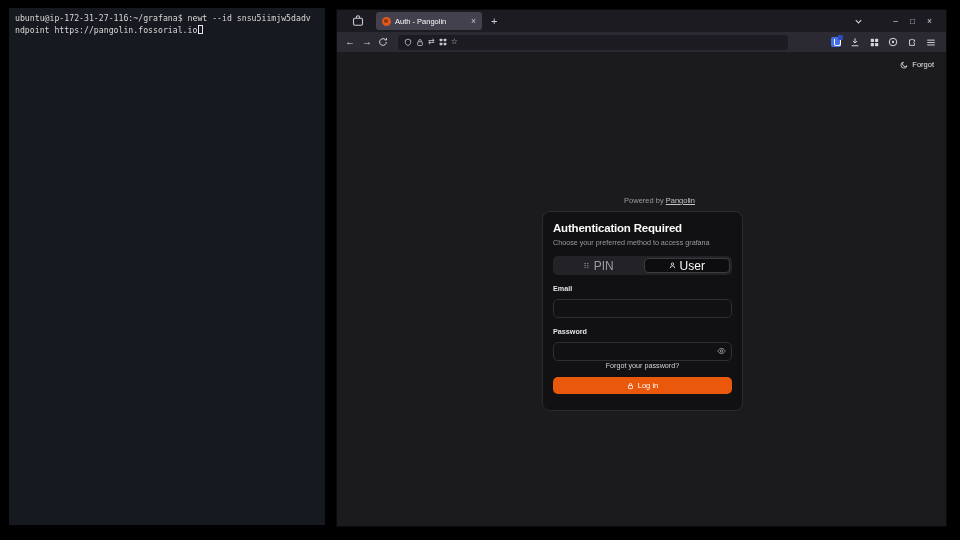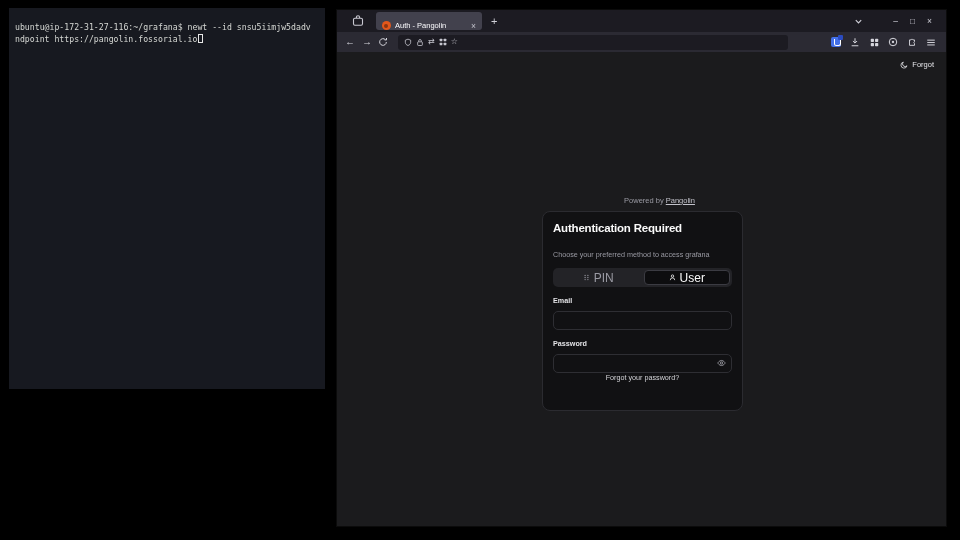--- a/index.html
+++ b/index.html
@@ -1,34 +1,34 @@
 <!DOCTYPE html>
 <html><head>
 <meta charset="utf-8">
 <style>
   * { margin:0; padding:0; box-sizing:border-box; }
   html,body { width:960px; height:540px; }
   body { background:#000; font-family:"Liberation Sans",sans-serif; position:relative; overflow:hidden; }
 
   
-  .terminal { position:absolute; left:9px; top:8px; width:316px; height:381px;
-    background:#171920; padding:14px 6px; font-family:"DejaVu Sans Mono",monospace;
+  .terminal { position:absolute; left:9px; top:8px; width:316px; height:517px;
+    background:#171920; padding:5px 6px; font-family:"DejaVu Sans Mono",monospace;
     font-size:8.2px; line-height:11.5px; color:#d6d8d4; }
   .term-line { white-space:pre; }
   .term-cursor { display:inline-block; width:5px; height:9px; border:1px solid #e8e8e8;
     vertical-align:-1px; margin-left:1px; }
 
   
   .browser { position:absolute; left:337px; top:10px; width:609px; height:516px;
     display:flex; flex-direction:column; box-shadow:0 0 0 1px #0b0b0b; }
   .tabbar { height:22px; background:#1c1b22; display:flex; align-items:center;
     padding:0 8px 0 14px; flex:none; }
   .ffview { width:14px; height:14px; color:#c9c9d2; display:flex; align-items:center; justify-content:center; }
   .tab { margin-left:11px; width:106px; height:18px; background:#42414d; border-radius:3px;
-    display:flex; align-items:flex-end; padding:0 6px; gap:4px; }
+    display:flex; align-items:center; padding:0 6px; gap:4px; }
   .favicon { width:9px; height:9px; border-radius:50%; background:#e2571b; position:relative; flex:none; }
   .favicon::after { content:""; position:absolute; left:2px; top:2.5px; width:4px; height:4px;
     border-radius:50%; background:#8a3410; }
   .tab-title { flex:1; font-size:7.5px; color:#fbfbfe; white-space:nowrap; overflow:hidden; }
   .tab-close { font-size:8.5px; color:#c3c3cc; line-height:1; }
   .newtab { margin-left:9px; font-size:11px; color:#d0d0d7; line-height:1; }
   .win-controls { margin-left:auto; display:flex; align-items:center; color:#cfcfd8; }
   .win-controls .chev { margin-right:24px; }
   .win-glyph { font-size:8.5px; width:17px; text-align:center; color:#cfcfd8; }
 
@@ -52,21 +52,21 @@
   .page { flex:1; position:relative; background:#1b1b1d; overflow:hidden; }
   .theme-toggle { position:absolute; top:8px; right:12px; display:flex; align-items:center;
     gap:4px; color:#e4e4e8; font-size:7.5px; }
   .powered { position:absolute; top:144px; left:18px; width:100%; text-align:center;
     font-size:7.5px; color:#9a9aa3; }
   .powered a { color:#c2c2ca; text-decoration:underline; }
 
   .card { position:absolute; left:205px; top:159px; width:201px; height:200px;
     background:#111113; border:1px solid #2b2b30; border-radius:8px; padding:10px; }
   .card-title { font-size:11.5px; font-weight:bold; color:#fafafa; letter-spacing:-0.2px; }
-  .card-sub { margin-top:16px; font-size:7.2px; color:#9a9aa3; }
+  .card-sub { margin-top:4px; font-size:7.2px; color:#9a9aa3; }
   .tabs { margin-top:9px; height:19px; background:#232327; border-radius:5px; padding:2px;
     display:flex; gap:2px; }
   .tabbtn { flex:1; display:flex; align-items:center; justify-content:center; gap:4px;
     font-size:12px; color:#9a9aa3; background:transparent; border:1px solid transparent;
     border-radius:4px; font-family:inherit; }
   .tabbtn.active { background:#0d0d0f; border-color:#3b3b42; color:#fafafa; }
   .field-label { display:block; margin-top:9px; font-size:7.2px; font-weight:bold; color:#e4e4e7; }
   .input-wrap { position:relative; margin-top:4px; }
   .text-input { width:100%; height:19px; background:transparent; border:1px solid #2e2e33;
     border-radius:5px; color:#fff; font-size:7.5px; padding:0 6px; outline:none; font-family:inherit; }
@@ -241,16 +241,25 @@
             <svg width="9" height="9" viewBox="0 0 12 12" fill="none" stroke="currentColor" stroke-width="1.1">
               <path d="M1 6s2-3.4 5-3.4S11 6 11 6s-2 3.4-5 3.4S1 6 1 6z"></path>
               <circle cx="6" cy="6" r="1.5"></circle>
             </svg>
           </span>
         </button>
       </div>
 
       <div class="forgot">Forgot your password?</div>
 
+      <button class="login-btn">
+        <span>
+          <svg width="7" height="8" viewBox="0 0 12 12" fill="none" stroke="currentColor" stroke-width="1.4">
+            <rect x="2.5" y="5" width="7" height="5.5" rx="1"></rect>
+            <path d="M4 5V3.6a2 2 0 0 1 4 0V5"></path>
+          </svg>
+        </span>
+        <span>Log in</span>
+      </button>
     </div>
 
   </div>
 </div>
 
 </body></html>

